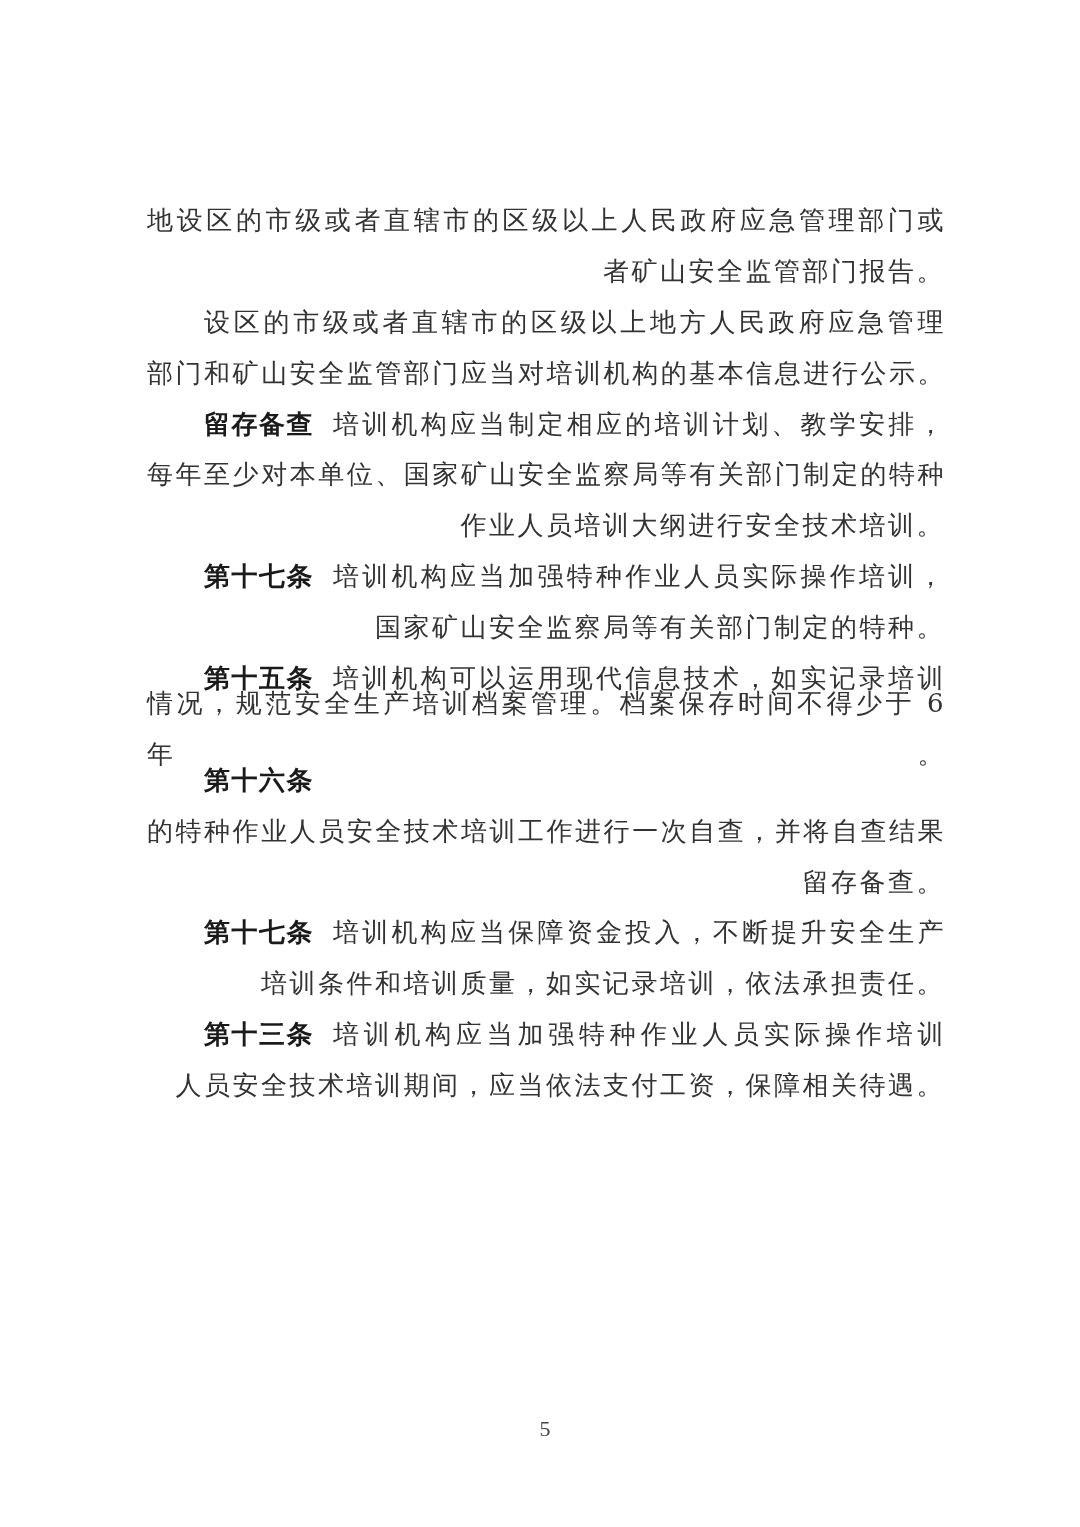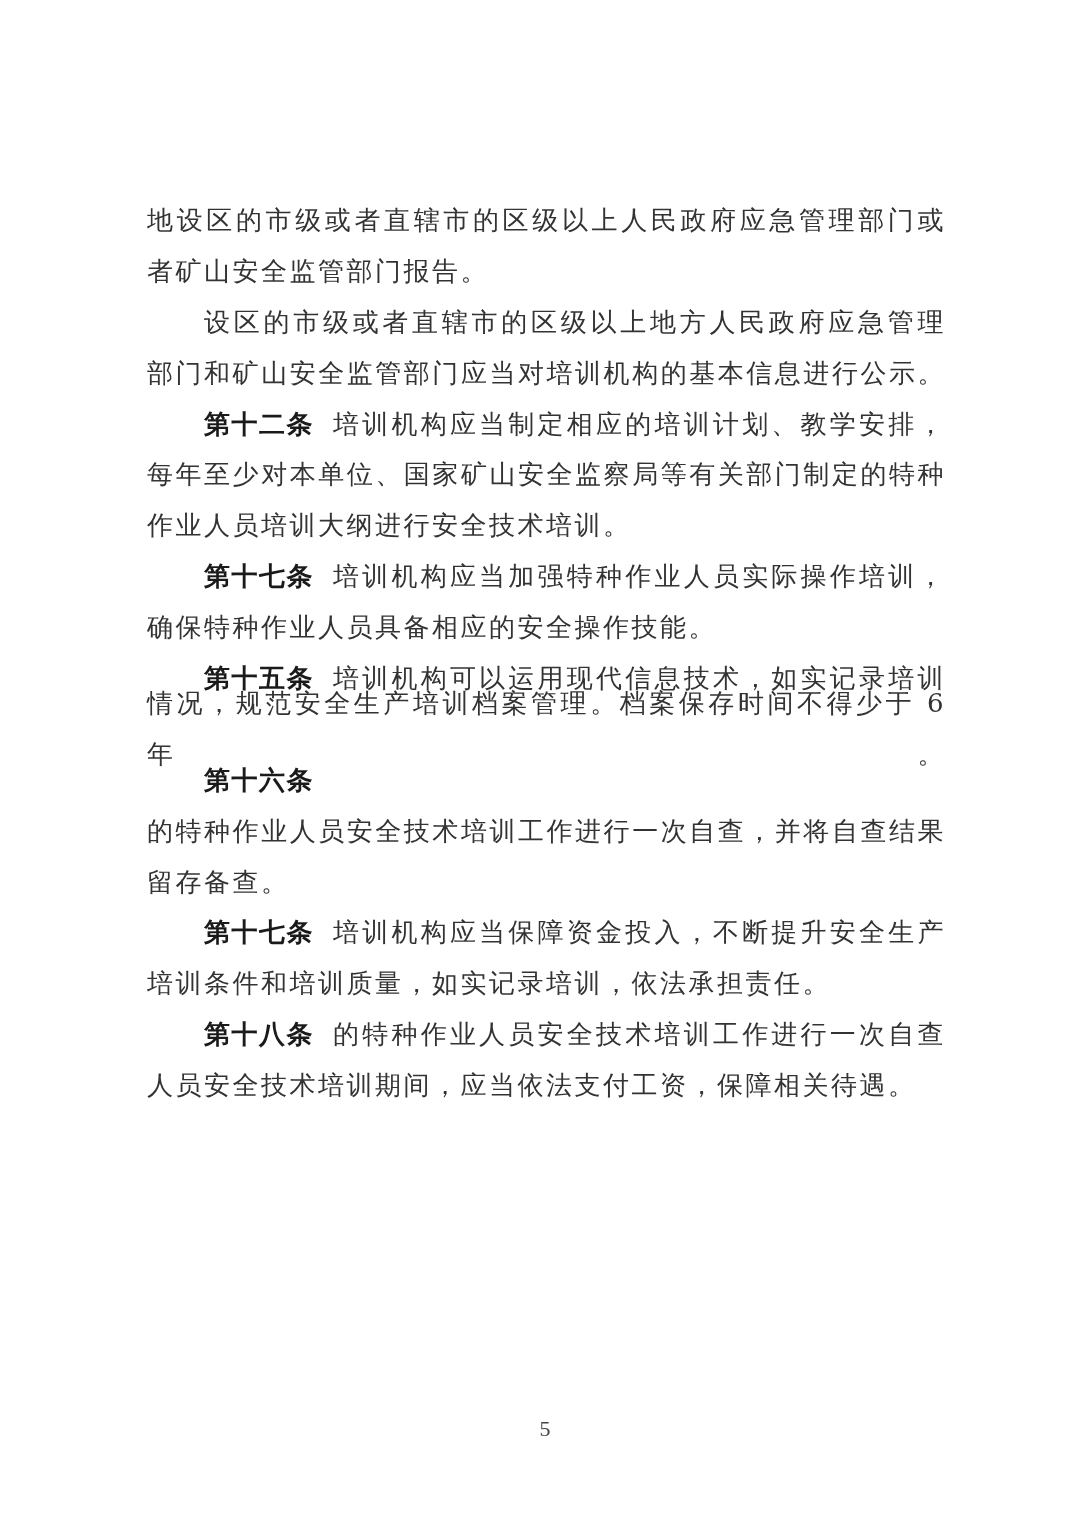--- a/index.html
+++ b/index.html
@@ -42,21 +42,21 @@
       display: block;
     }
     .line.just .txt {
       letter-spacing: 1.5px;
       text-align: justify;
       text-align-last: justify;
       text-justify: inter-character;
     }
     .line.last .txt {
       letter-spacing: 2.5px;
-      text-align: left;
+      text-align: right;
     }
     .line.indent {
       padding-left: 57px;
     }
     .heading {
       font-family: "DejaVu Sans", "Liberation Sans", sans-serif;
       font-weight: bold;
       color: #1a1a1a;
       font-size: 26px;
       letter-spacing: 1.5px;
@@ -93,39 +93,39 @@
       <div class="line just indent">
         <span class="txt">设区的市级或者直辖市的区级以上地方人民政府应急管理</span>
       </div>
       <div class="line just">
         <span class="txt">部门和矿山安全监管部门应当对培训机构的基本信息进行公示。</span>
       </div>
     </div>
 
     <div class="paragraph">
       <div class="line just indent">
-        <span class="heading">第十二条</span>
+        <span class="heading">留存备查</span>
         <span class="txt">培训机构应当制定相应的培训计划、教学安排，</span>
       </div>
       <div class="line just">
         <span class="txt">每年至少对本单位、国家矿山安全监察局等有关部门制定的特种</span>
       </div>
       <div class="line last">
         <span class="txt">作业人员培训大纲进行安全技术培训。</span>
       </div>
     </div>
 
 
     <div class="paragraph">
       <div class="line just indent">
         <span class="heading">第十七条</span>
         <span class="txt">培训机构应当加强特种作业人员实际操作培训，</span>
       </div>
       <div class="line last">
-        <span class="txt">确保特种作业人员具备相应的安全操作技能。</span>
+        <span class="txt">国家矿山安全监察局等有关部门制定的特种。</span>
       </div>
     </div>
 
     <div class="paragraph">
       <div class="line just indent">
         <span class="heading">第十五条</span>
         <span class="txt">培训机构可以运用现代信息技术，如实记录培训</span>
       </div>
       <div class="line just">
         <span class="txt">情况，规范安全生产培训档案管理。档案保存时间不得少于 6 年。</span>
@@ -149,22 +149,22 @@
         <span class="heading">第十七条</span>
         <span class="txt">培训机构应当保障资金投入，不断提升安全生产</span>
       </div>
       <div class="line last">
         <span class="txt">培训条件和培训质量，如实记录培训，依法承担责任。</span>
       </div>
     </div>
 
     <div class="paragraph">
       <div class="line just indent">
-        <span class="heading">第十八条</span>
-        <span class="txt">的特种作业人员安全技术培训工作进行一次自查</span>
+        <span class="heading">第十三条</span>
+        <span class="txt">培训机构应当加强特种作业人员实际操作培训</span>
       </div>
       <div class="line last">
         <span class="txt">人员安全技术培训期间，应当依法支付工资，保障相关待遇。</span>
       </div>
     </div>
 
   </div>
 
   <div class="page-number">5</div>
 </div>

